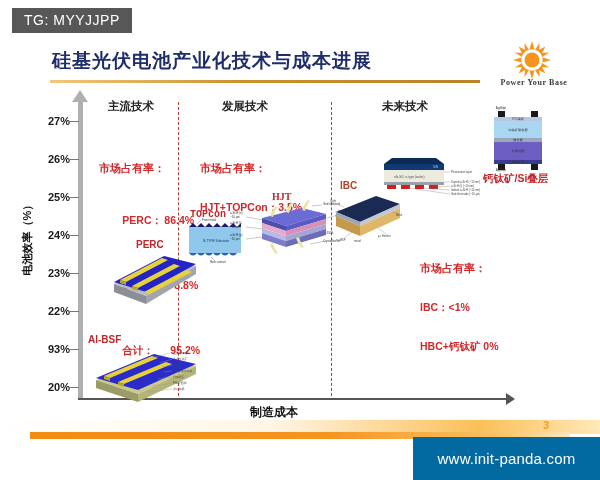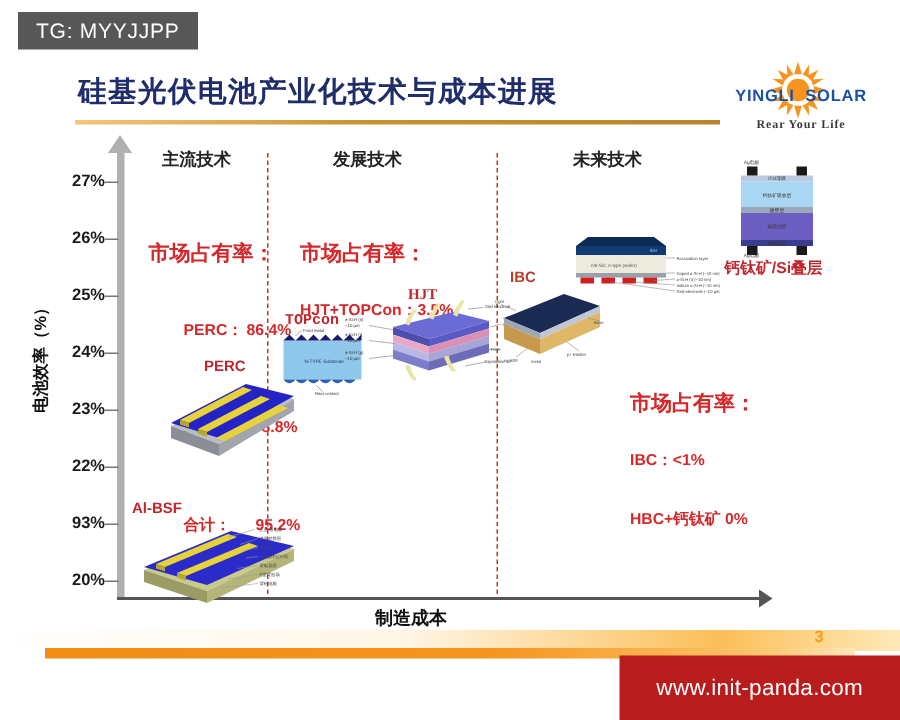--- a/index.html
+++ b/index.html
@@ -173,21 +173,21 @@
 
   
   .redbox {
     position: absolute;
     color: #d4282a;
     font-weight: bold;
     font-size: 10.5px;
     line-height: 13px;
     white-space: pre;
   }
-  .redbox .hdr { font-size: 14px; }
+  .redbox .hdr { font-size: 11px; }
 
   
   .dev-label {
     position: absolute;
     color: #c0272d;
     font-weight: bold;
     font-size: 10px;
     white-space: nowrap;
   }
   .dev-label-dark {
@@ -220,21 +220,21 @@
     font-size: 11px;
     font-weight: bold;
     color: #f0a028;
   }
 
   
   #watermark {
     position: absolute;
     left: 413px; top: 437px;
     width: 187px; height: 43px;
-    background: #b91c1c;
+    background: #0369a1;
     color: #ffffff;
     font-size: 15px;
     display: flex;
     align-items: center;
     justify-content: center;
     letter-spacing: 0.2px;
     z-index: 40;
   }
 </style>
 </head>
@@ -260,24 +260,21 @@
         <path d="M12.5 2.8 L17.0 9.9 L13.0 11.3 Z"></path>
         <path d="M27.5 37.2 L23.0 30.1 L27.0 28.7 Z"></path>
         <path d="M37.2 12.5 L30.1 17.0 L28.7 13.0 Z"></path>
         <path d="M2.8 27.5 L9.9 23.0 L11.3 27.0 Z"></path>
         <path d="M27.5 2.8 L23.0 9.9 L27.0 11.3 Z"></path>
         <path d="M12.5 37.2 L17.0 30.1 L13.0 28.7 Z"></path>
         <path d="M37.2 27.5 L30.1 23.0 L28.7 27.0 Z"></path>
         <path d="M2.8 12.5 L9.9 17.0 L11.3 13.0 Z"></path>
       </g>
     </svg>
-    <div id="logo-name">
-      <span>YINGLI</span><span class="sun-gap">&nbsp;&nbsp;</span><span>SOLAR</span>
-    </div>
-    <div id="logo-tagline">Rear Your Life</div>
+    <div id="logo-tagline">Power Your Base</div>
   </div>
 
   <div id="plot">
 
     <div id="y-axis"></div>
     <div id="y-axis-arrow"></div>
     <div id="x-axis"></div>
     <div id="x-axis-arrow"></div>
 
     <div class="y-tick-label" style="top:115px">27%</div>

